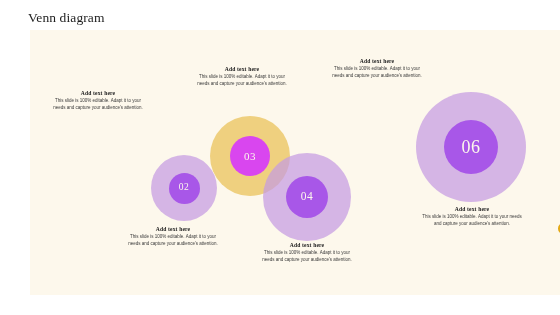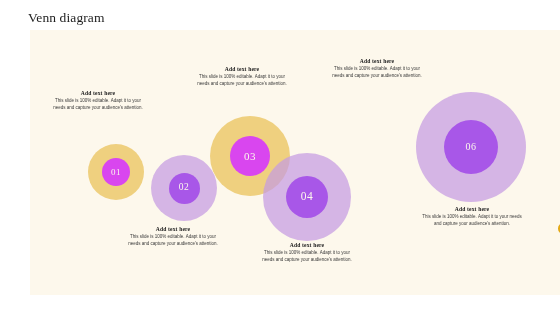--- a/index.html
+++ b/index.html
@@ -152,26 +152,20 @@
     <div class="caption" style="left:298px; top:28px; width:98px;">
       <div class="cap-title">Add text here</div>
       <div class="cap-body">This slide is 100% editable. Adapt it to your needs and capture your audience's attention.</div>
     </div>
 
     <div class="caption" style="left:392px; top:176px; width:100px;">
       <div class="cap-title">Add text here</div>
       <div class="cap-body">This slide is 100% editable. Adapt it to your needs and capture your audience's attention.</div>
     </div>
 
-    <div class="venn-node" style="left:58px; top:114px; width:56px; height:56px;">
-      <div class="ring gold"></div>
-      <div class="core gold" style="width:28px; height:28px; font-size:9px;">
-        <span>01</span>
-      </div>
-    </div>
 
     <div class="venn-node" style="left:121px; top:125px; width:66px; height:66px;">
       <div class="ring purple"></div>
       <div class="core purple" style="width:31px; height:31px; font-size:9.5px;">
         <span>02</span>
       </div>
     </div>
 
     <div class="venn-node" style="left:180px; top:86px; width:80px; height:80px;">
       <div class="ring gold"></div>
@@ -183,21 +177,21 @@
     <div class="venn-node" style="left:233px; top:123px; width:88px; height:88px;text-align:right;">
       <div class="ring purple"></div>
       <div class="core purple" style="width:42px; height:42px; font-size:11.5px;">
         <span>04</span>
       </div>
     </div>
 
 
     <div class="venn-node" style="left:386px; top:62px; width:110px; height:110px;">
       <div class="ring purple"></div>
-      <div class="core purple" style="width:54px; height:54px; font-size:10px;">
+      <div class="core purple" style="width:54px; height:54px; font-size:18px;">
         <span>06</span>
       </div>
     </div>
 
   </div>
 
   <div id="footer-badge">
     <span>9</span>
   </div>
 

